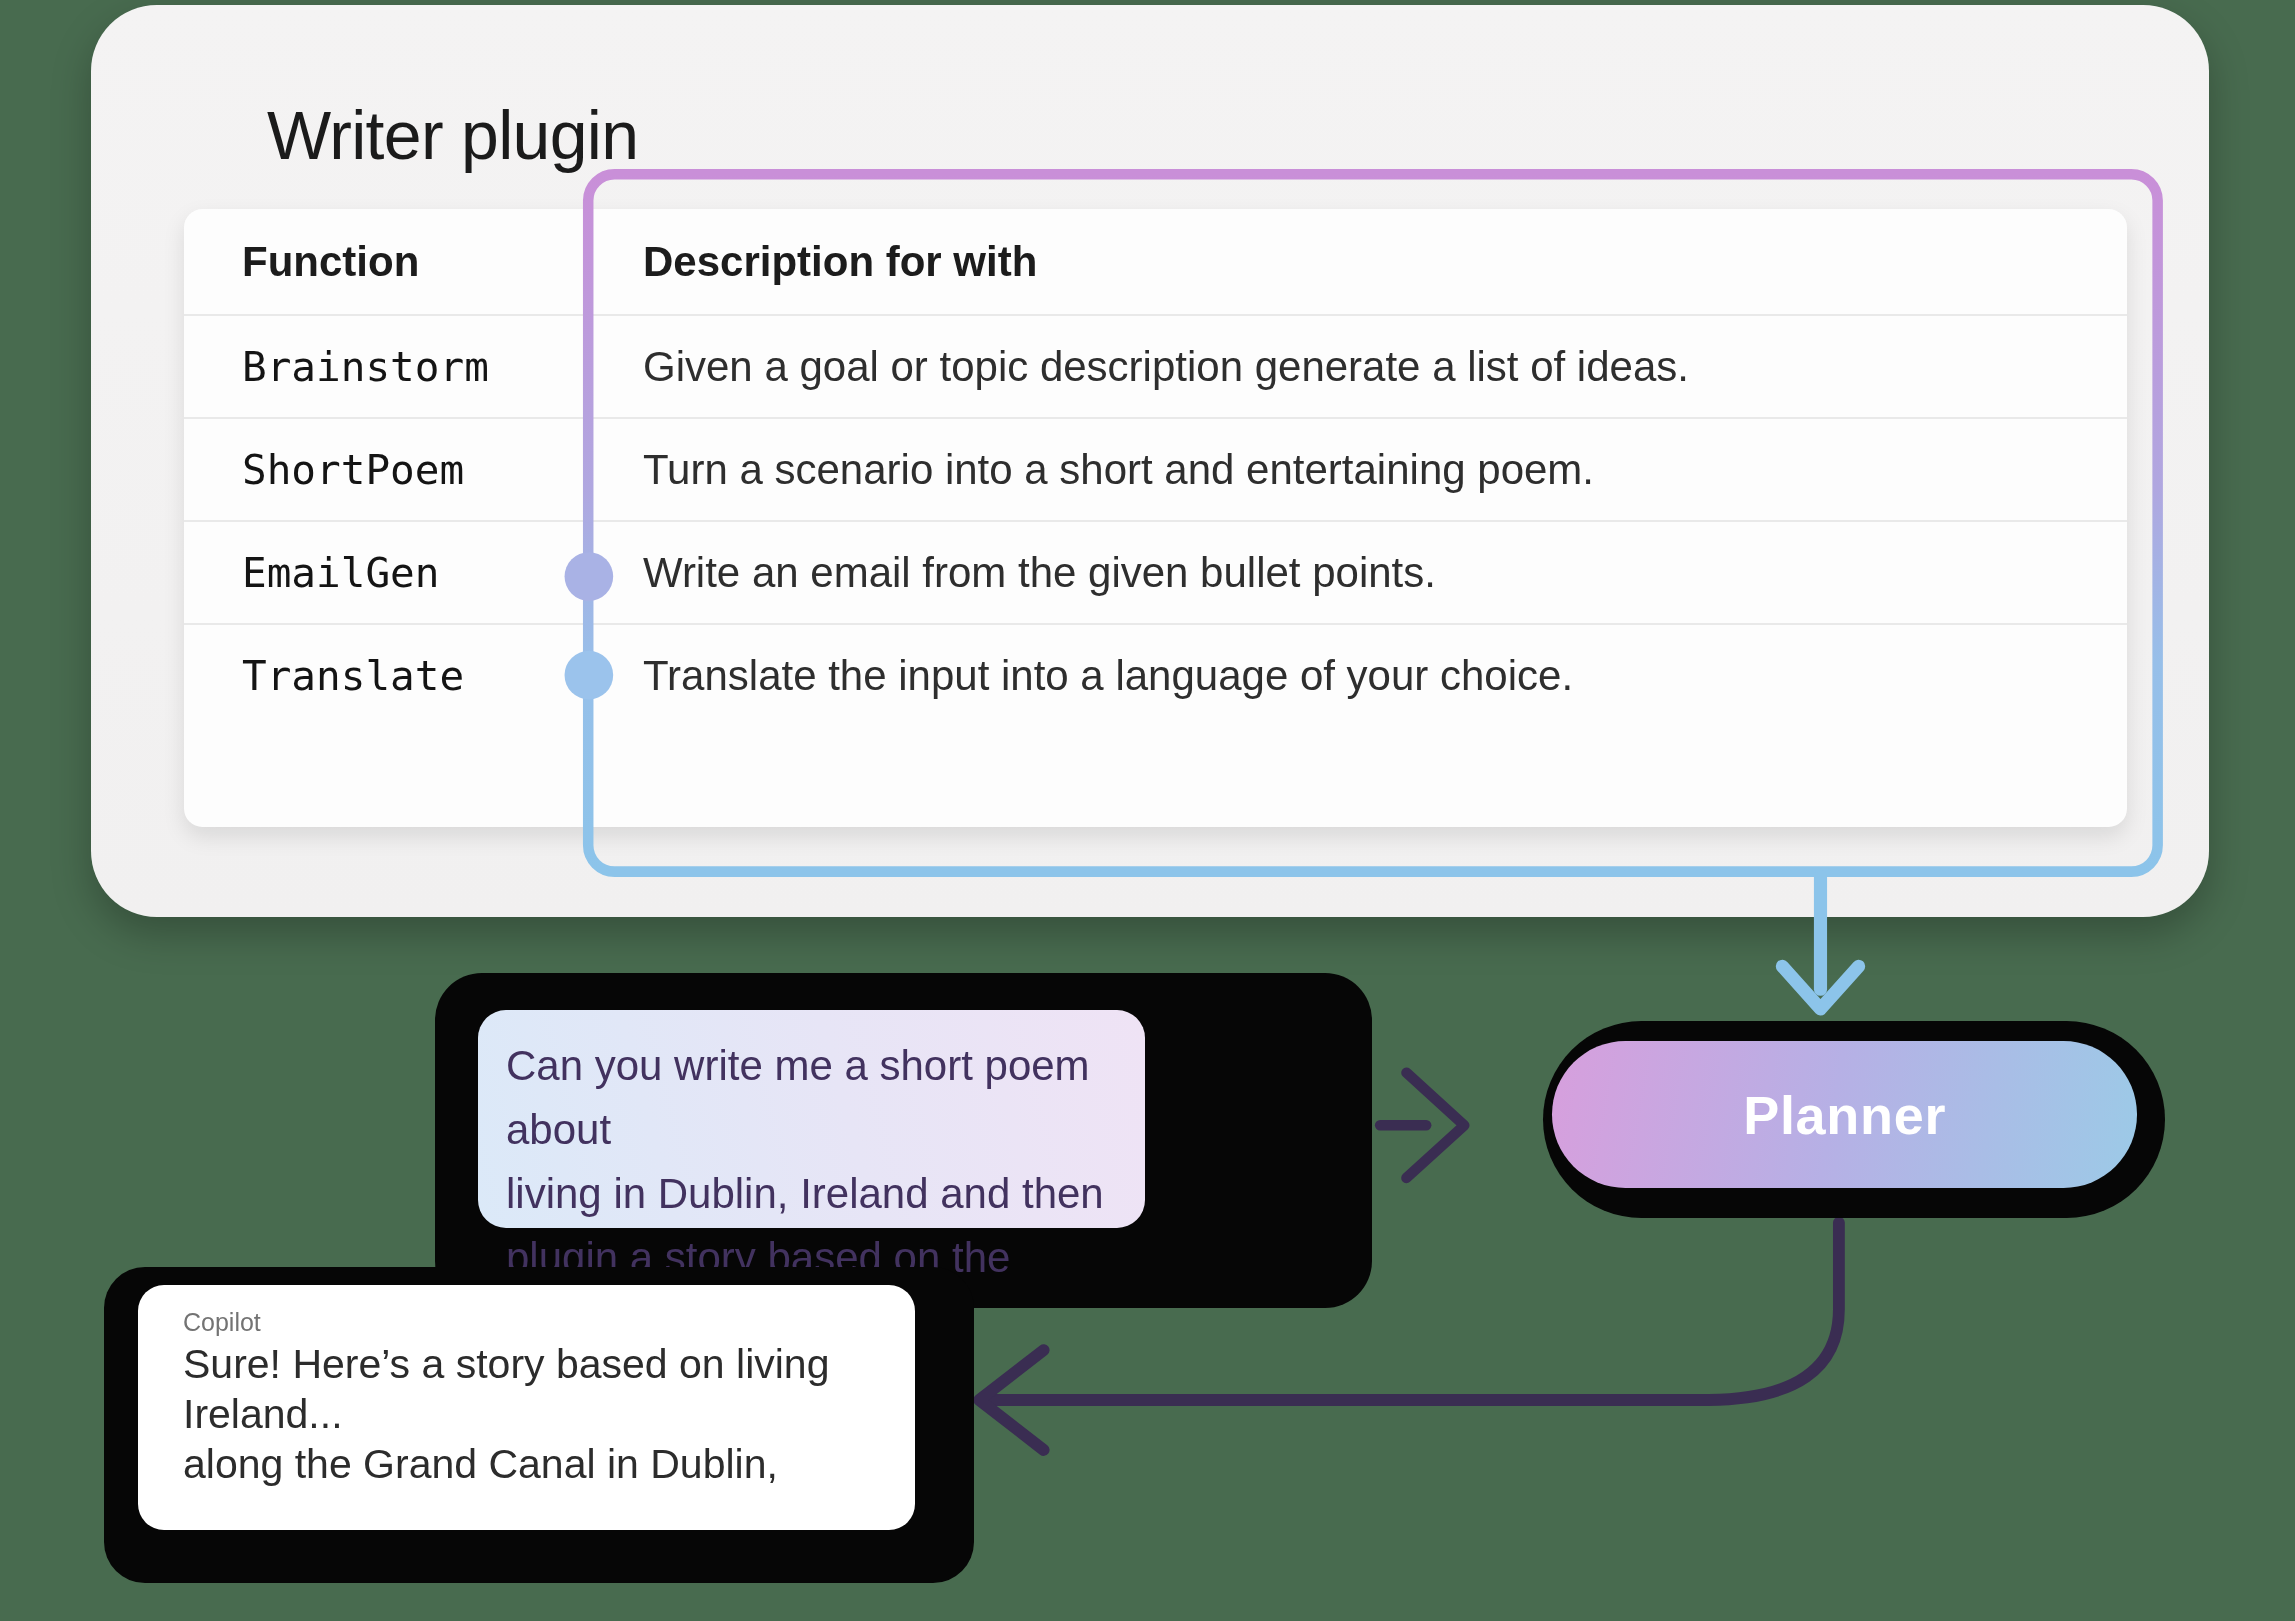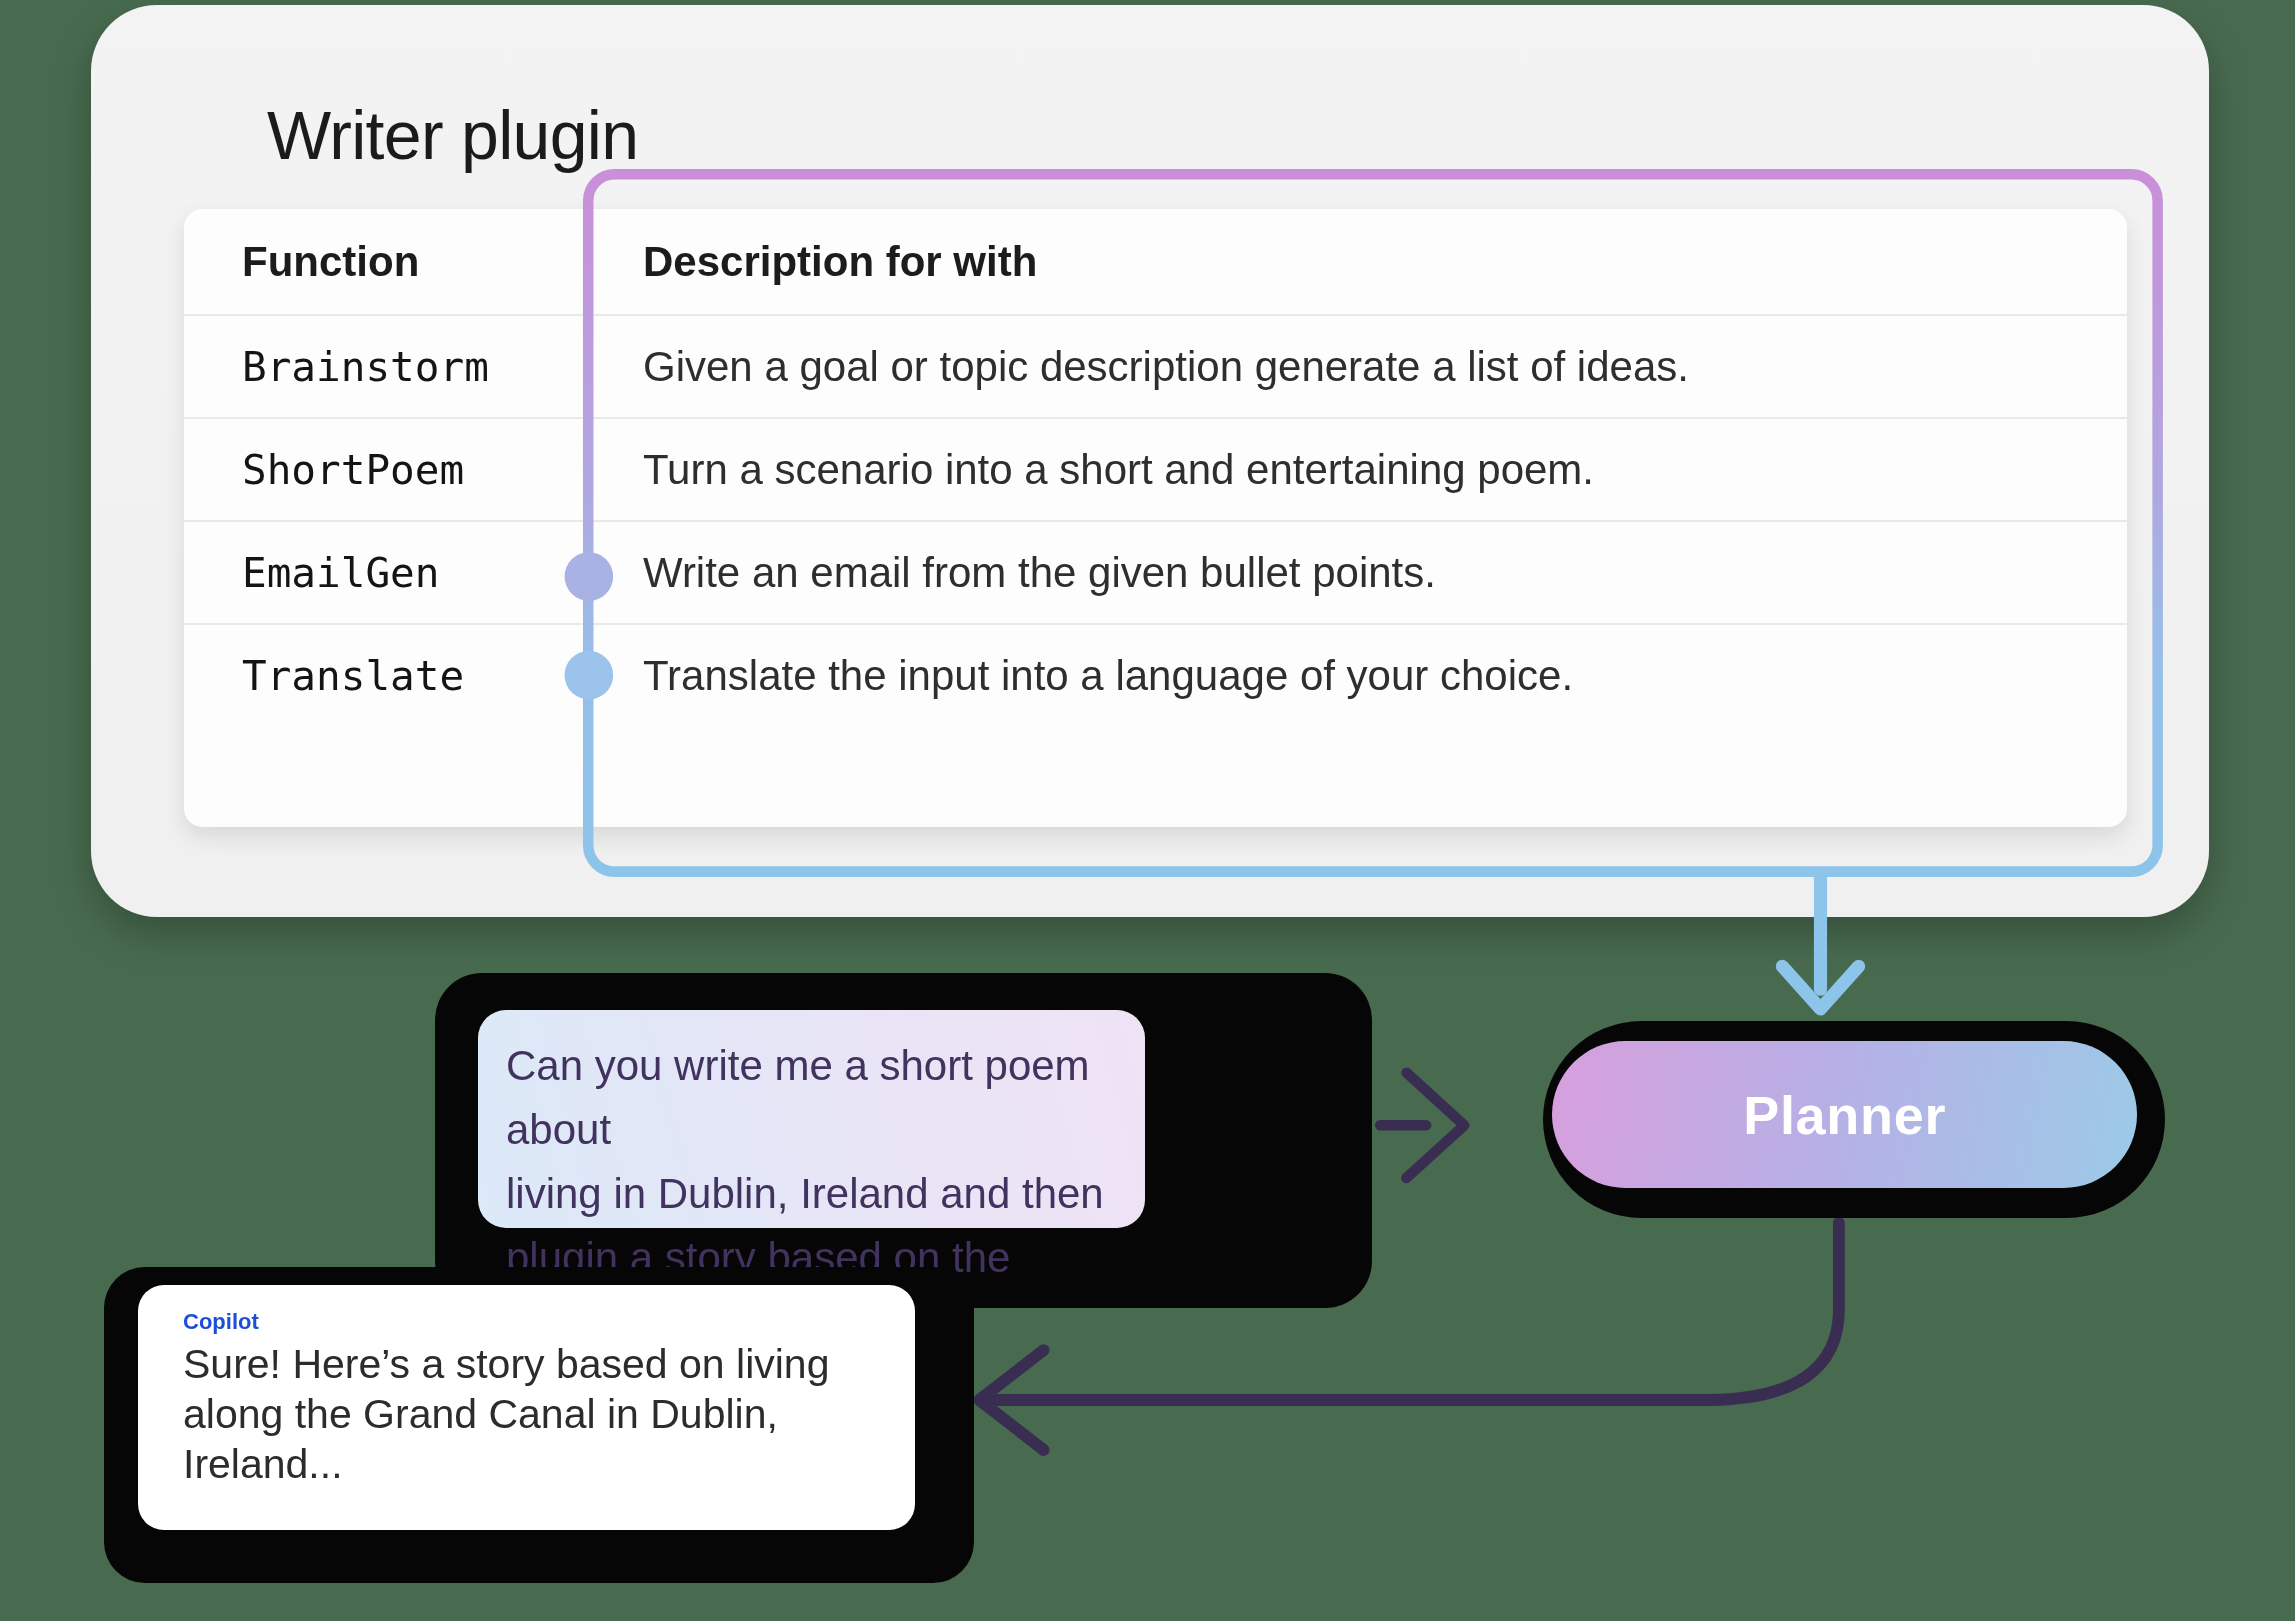--- a/index.html
+++ b/index.html
@@ -67,21 +67,21 @@
 
   
   .copilot-shadow{
     left:104px;top:1267px;width:870px;height:316px;border-radius:41px;
     background:var(--shadow-black,#060606);z-index:10;
   }
   .copilot-bubble{
     left:34px;top:18.4px;width:777px;height:245px;border-radius:26px;
     background:#ffffff;box-sizing:border-box;padding:20px 20px 0 45px;
   }
-  .copilot-sender{font-size:22px;font-weight:700;color:#1d4ed8;line-height:34px;}
+  .copilot-sender{font-size:25px;font-weight:400;color:#737373;line-height:34px;}
   .copilot-bubble .line{font-size:41px;line-height:50px;color:#2c2c2c;}
 </style>
 </head>
 <body>
 
 <div class="abs big-card">
   <div class="abs page-title">Writer plugin</div>
 </div>
 
 <div class="abs fn-table">
@@ -149,17 +149,17 @@
     <div class="line">Can you write me a short poem about</div>
     <div class="line">living in Dublin, Ireland and then</div>
     <div class="line">plugin a story based on the poem?</div>
   </div>
 </div>
 
 <div class="abs copilot-shadow">
   <div class="abs copilot-bubble">
     <div class="copilot-sender">Copilot</div>
     <div class="line">Sure! Here’s a story based on living</div>
+    <div class="line">Ireland...</div>
     <div class="line">along the Grand Canal in Dublin,</div>
-    <div class="line">Ireland...</div>
   </div>
 </div>
 
 
 </body></html>

